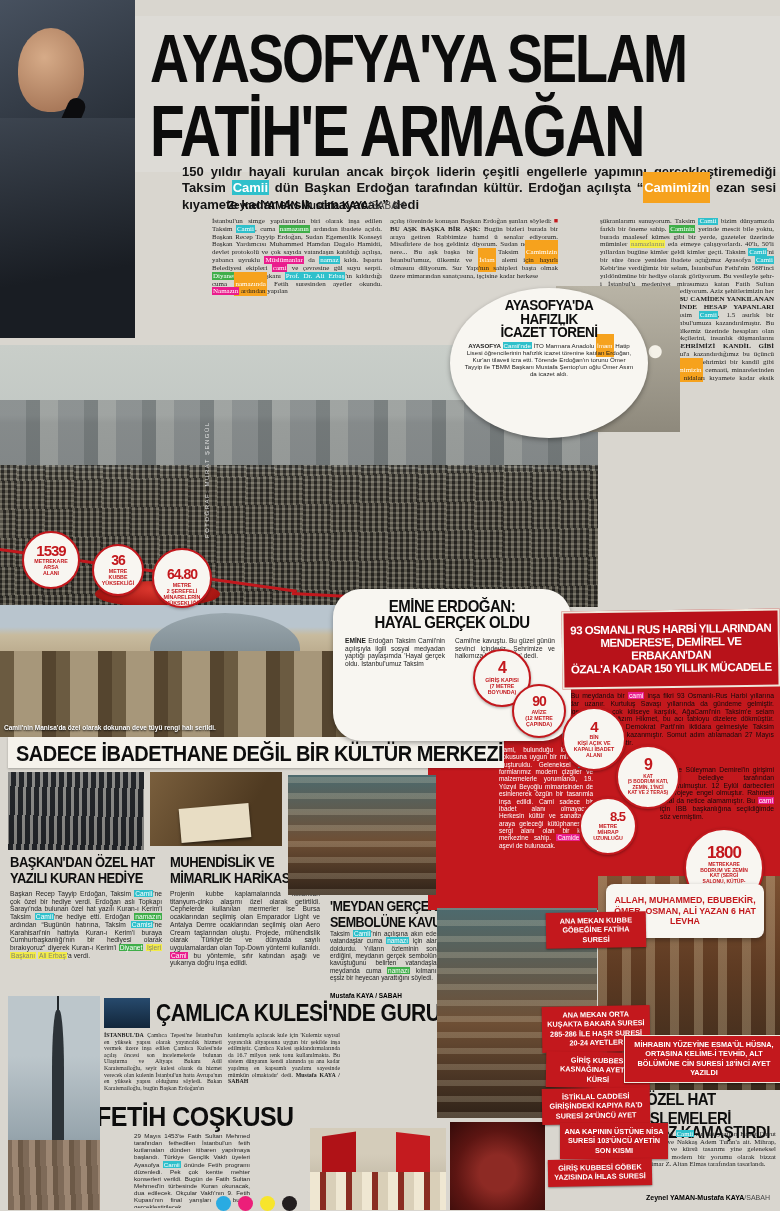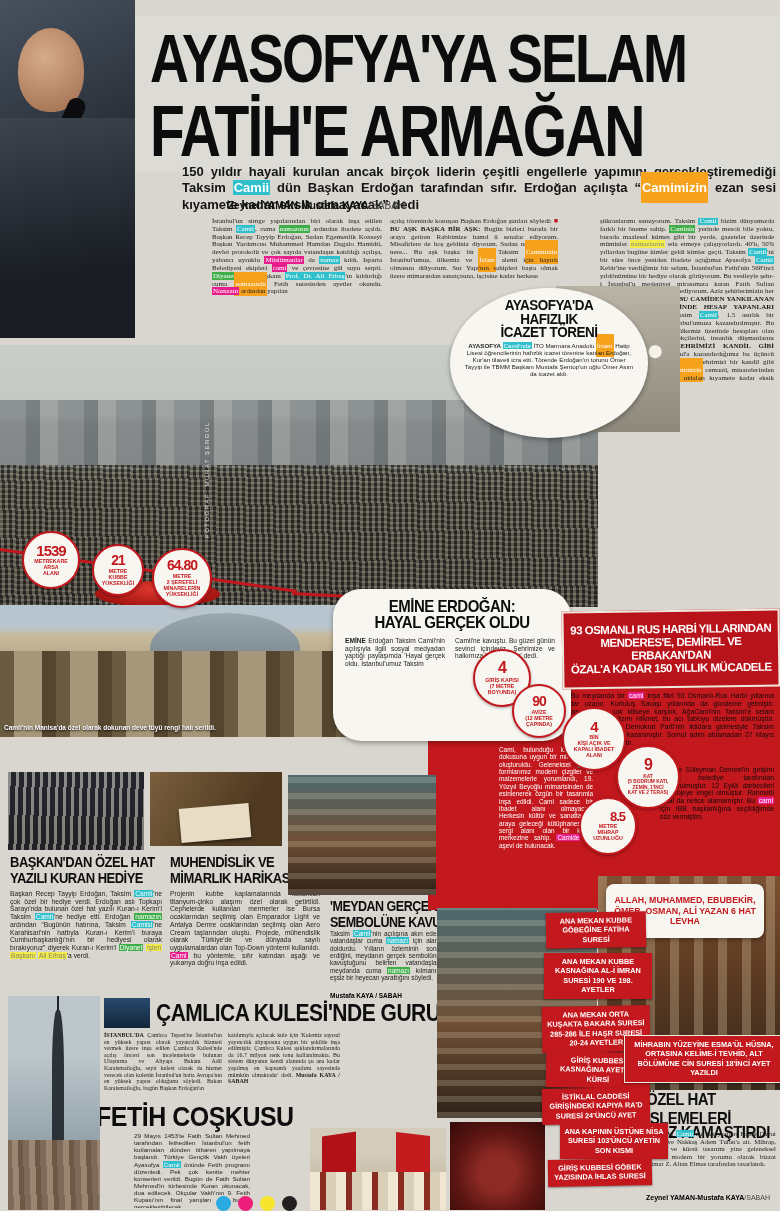--- a/index.html
+++ b/index.html
@@ -110,21 +110,21 @@
 <div id="page">
 
   <div class="abs mast-bg" style="left:135px;top:16px;width:645px;height:156px;"></div>
   <div class="photo ph-erdogan" style="left:0;top:0;width:135px;height:338px;">
     <div class="face"></div>
       <div class="mic"></div>
       <div class="suit"></div>
   </div>
   <div class="hline" style="left:150px;top:26px;font-size:54px;">AYASOFYA'YA SELAM</div>
   <div class="hline" style="left:150px;top:96px;font-size:57px;">FATİH'E ARMAĞAN</div>
-  <div class="abs subhead" style="left:182px;top:164px;width:594px;"><span>150 yıldır hayali kurulan ancak birçok liderin çeşitli engellerle yapımını gerçekleştiremediği Taksim </span><span class="r-cyan">Camii</span><span> dün Başkan Erdoğan tarafından sıfır. Erdoğan açılışta “</span><span class="r-orange">Camimizin</span><span> ezan sesi kıyamete kadar eksik olmayacak” dedi</span></div>
+  <div class="abs subhead" style="left:182px;top:164px;width:594px;"><span>150 yıldır hayali kurulan ancak birçok liderin çeşitli engellerle yapımını gerçekleştiremediği Taksim </span><span class="r-cyan">Camii</span><span> dün Başkan Erdoğan tarafından kültür. Erdoğan açılışta “</span><span class="r-orange">Camimizin</span><span> ezan sesi kıyamete kadar eksik olmayacak” dedi</span></div>
   <div class="abs byline" style="left:228px;top:200px;"><span class="r-b">Zeynel YAMAN-Mustafa KAYA</span><span class="r-lite">/SABAH</span></div>
 
   <div class="abs ser" style="left:212px;top:218px;width:170px;height:132px;overflow:hidden;"><span>İstanbul'un simge yapılarından biri olarak inşa edilen Taksim </span><span class="r-cyan">Camii</span><span>, cuma </span><span class="r-green">namazının</span><span> ardından ibadete açıldı. Başkan Recep Tayyip Erdoğan, Sudan Egemenlik Konseyi Başkan Yardımcısı Muhammed Hamdan Dagalo Hamidti, devlet protokolü ve çok sayıda vatandaşın katıldığı açılışa, yabancı uyruklu </span><span class="r-magenta">Müslümanlar</span><span> da </span><span class="r-cyan">namaz</span><span> kıldı. Isparta Belediyesi ekipleri </span><span class="r-magenta">cami</span><span> ve çevresine gül suyu serpti. </span><span class="r-green">Diyanet</span><span> İşleri Başkanı </span><span class="r-cyan">Prof. Dr. Ali Erbaş</span><span>'ın kıldırdığı cuma </span><span class="r-orange">namazında</span><span> Fetih suresinden ayetler okundu. </span><span class="r-magenta">Namazın</span><span> ardından yapılan</span></div>
   <div class="abs ser" style="left:390px;top:218px;width:168px;height:132px;overflow:hidden;"><span>açılış töreninde konuşan Başkan Erdoğan şunları söyledi: </span><span class="r-sq">■ </span><span class="r-b">BU AŞK BAŞKA BİR AŞK: </span><span>Bugün bizleri burada bir araya getiren Rabbimize hamd ü senalar ediyorum. Misafirlere de hoş geldiniz diyorum. Sudan nere, Taksim nere... Bu aşk başka bir aşk. Taksim </span><span class="r-orange">Camimizin</span><span> İstanbul'umuz, ülkemiz ve </span><span class="r-orange">İslam</span><span> alemi için hayırlı olmasını diliyorum. Sur Yapı'nın sahipleri başta olmak üzere mimarından sanatçısına, işçisine kadar herkese</span></div>
   <div class="abs ser" style="left:600px;top:218px;width:174px;height:340px;overflow:hidden;z-index:3;"><span>şükranlarımı sunuyorum. Taksim </span><span class="r-cyan">Camii</span><span> bizim dünyamızda farklı bir öneme sahip. </span><span class="r-green">Caminin</span><span> yerinde mescit bile yoktu, burada maalesef kümes gibi bir yerde, gazeteler üzerinde müminler </span><span class="r-yellow">namazlarını</span><span> eda etmeye çalışıyorlardı. 40'lı, 50'li yıllardan bugüne kimler geldi kimler geçti. Taksim </span><span class="r-cyan">Camii</span><span>'ni bir süre önce yeniden ibadete açtığımız Ayasofya </span><span class="r-cyan">Camii</span><span> Kebir'ine verdiğimiz bir selam, İstanbul'un Fethi'nin 568'inci yıldönümüne bir hediye olarak görüyorum. Bu vesileyle şehr-i İstanbul'u medeniyet mirasımıza katan Fatih Sultan Mehmed Han'ı bir daha yâd ediyorum. Aziz şehitlerimizin her birine rahmet diliyorum. </span><span class="r-sq">■ </span><span class="r-b">BU CAMİDEN YANKILANAN SES ÜLKEMİZ ÜZERİNDE HESAP YAPANLARI RAHATSIZ EDER: </span><span>Taksim </span><span class="r-cyan">Camii</span><span>, 1.5 asırlık bir mücadelenin ardından İstanbul'umuza kazandırılmıştır. Bu </span><span class="r-cyan">camiden</span><span> yankılanan ses, ülkemiz üzerinde hesapları olan emperyalistleri, terör destekçilerini, insanlık düşmanlarını rahatsız edecek. </span><span class="r-sq">■ </span><span class="r-b">ŞEHRİMİZİ KANDİL GİBİ AYDINLATACAK: </span><span>İstanbul'a kazandırdığımız bu üçüncü manevi mirasın, asırlar boyunca şehrimizi bir kandil gibi ışıtacağına inanıyorum. </span><span class="r-orange">Camimizin</span><span> cemaati, minarelerinden ezanı, kubbesinden Kur'an nidaları kıyamete kadar eksik olmayacaktır.</span></div>
 
   <div class="photo ph-square" style="left:0;top:345px;width:598px;height:262px;z-index:1;">
     <div class="bld"></div>
       <div class="crowd"></div>
       <div class="umbrella"></div>
@@ -142,26 +142,26 @@
   <div class="redline" style="left:0;top:548px;width:300px;transform:rotate(8deg);"></div>
   <div class="redline" style="left:292px;top:592px;width:270px;transform:rotate(3deg);"></div>
 
   <div class="badge" style="left:22px;top:531px;width:54px;height:54px;">
     <div class="n" style="font-size:15px;">1539</div>
     <div class="l">METREKARE
 ARSA
 ALANI</div>
   </div>
   <div class="badge" style="left:92px;top:544px;width:48px;height:48px;">
-    <div class="n" style="font-size:14px;">21</div>
+    <div class="n" style="font-size:14px;">36</div>
     <div class="l">METRE
 KUBBE
 YÜKSEKLİĞİ</div>
   </div>
-  <div class="badge" style="left:152px;top:548px;width:56px;height:56px;">
+  <div class="badge" style="left:152px;top:548px;width:56px;height:56px;justify-content:flex-end;">
     <div class="n" style="font-size:14px;">64.80</div>
     <div class="l">METRE
 2 ŞEREFELİ
 MİNARELERİN
 YÜKSEKLİĞİ</div>
   </div>
 
   <div class="photo ph-mosque" style="left:0;top:605px;width:560px;height:132px;z-index:2;">
     <div class="dome"></div>
       <div class="arch"></div>
@@ -218,21 +218,33 @@
 (5 BODRUM KATI,
 ZEMİN, 1'İNCİ
 KAT VE 2 TERAS)</div>
   </div>
   <div class="badge" style="left:579px;top:797px;width:54px;height:54px;">
     <div class="n" style="font-size:13px;margin-left:19px;">8.5</div>
     <div class="l">METRE
 MİHRAP
 UZUNLUĞU</div>
   </div>
-
+  <div class="badge" style="left:684px;top:828px;width:76px;height:76px;">
+    <div class="n" style="font-size:17px;">1800</div>
+    <div class="l" style="font-size:5px;">METREKARE
+BODRUM VE ZEMİN
+KAT (SERGİ
+SALONU, KÜTÜP-
+HANE, AŞEVİ)</div>
+  </div>
+
+  <div class="abs" style="left:8px;top:737px;width:496px;height:31px;background:#f5f2eb;z-index:3;
+       display:flex;align-items:center;box-shadow:0 1px 2px rgba(0,0,0,.25);">
+    <div class="shead" style="font-size:20px;margin-left:8px;white-space:nowrap;">SADECE İBADETHANE DEĞİL BİR KÜLTÜR MERKEZİ</div>
+  </div>
   <div class="photo ph-crowd2" style="left:8px;top:772px;width:136px;height:78px;z-index:2;"></div>
   <div class="photo ph-kuran" style="left:150px;top:772px;width:132px;height:74px;z-index:2;">
       <div class="book"></div>
     </div>
   <div class="photo ph-interior2" style="left:288px;top:775px;width:148px;height:120px;z-index:2;"></div>
 
   <div class="abs shead" style="left:10px;top:855px;font-size:13px;line-height:1.1;">
     <div>BAŞKAN'DAN ÖZEL HAT</div>
     <div>YAZILI KURAN HEDİYE</div>
   </div>
@@ -277,21 +289,20 @@
   <div class="photo ph-interior1" style="left:598px;top:876px;width:182px;height:214px;z-index:2;"></div>
   <div class="photo ph-interior2" style="left:437px;top:908px;width:160px;height:210px;z-index:2;"></div>
   <div class="photo ph-dome-red" style="left:450px;top:1122px;width:95px;height:88px;z-index:2;"></div>
 
   <div class="whitebox" style="left:606px;top:884px;width:158px;height:54px;border-radius:8px;z-index:7;
        display:flex;align-items:center;justify-content:center;padding:3px 6px;box-sizing:border-box;">
     <div class="center" style="color:#c3181d;font:900 8.8px/1.2 'Liberation Sans',sans-serif;">ALLAH, MUHAMMED, EBUBEKİR, ÖMER, OSMAN, ALİ YAZAN 6 HAT LEVHA</div>
   </div>
 
   <div class="rlabel" style="left:546px;top:912px;width:92px;transform:rotate(-1deg);">ANA MEKAN KUBBE GÖBEĞİNE FATİHA SURESİ</div>
-  <div class="rlabel" style="left:544px;top:953px;width:100px;">ANA MEKAN KUBBE KASNAĞINA AL-İ İMRAN SURESİ 190 VE 198. AYETLER</div>
   <div class="rlabel" style="left:542px;top:1006px;width:100px;transform:rotate(-1deg);">ANA MEKAN ORTA KUŞAKTA BAKARA SURESİ 285-286 İLE HAŞR SURESİ 20-24 AYETLER</div>
   <div class="rlabel" style="left:546px;top:1052px;width:96px;transform:rotate(1deg);">GİRİŞ KUBBESİ KASNAĞINA AYET EL KÜRSİ</div>
   <div class="rlabel" style="left:542px;top:1088px;width:100px;transform:rotate(-1deg);">İSTİKLAL CADDESİ GİRİŞİNDEKİ KAPIYA RA'D SURESİ 24'ÜNCÜ AYET</div>
   <div class="rlabel" style="left:544px;top:1123px;width:100px;margin-left:16px;">ANA KAPININ ÜSTÜNE NİSA SURESİ 103'ÜNCÜ AYETİN SON KISMI</div>
   <div class="rlabel" style="left:548px;top:1159px;width:96px;transform:rotate(-1deg);">GİRİŞ KUBBESİ GÖBEK YAZISINDA İHLAS SURESİ</div>
   <div class="rlabel" style="left:624px;top:1035px;width:150px;border:1px solid #f0eadf;">MİHRABIN YÜZEYİNE ESMA'ÜL HÜSNA, ORTASINA KELİME-İ TEVHİD, ALT BÖLÜMÜNE CİN SURESİ 18'İNCİ AYET YAZILDI</div>
 
   <div class="abs" style="left:646px;top:1090px;z-index:6;">
     <div class="shead" style="font-size:15px;line-height:1.1;">ÖZEL HAT İŞLEMELERİ</div>
     <div class="shead" style="font-size:15px;line-height:1.1;">GÖZ KAMAŞTIRDI</div>

